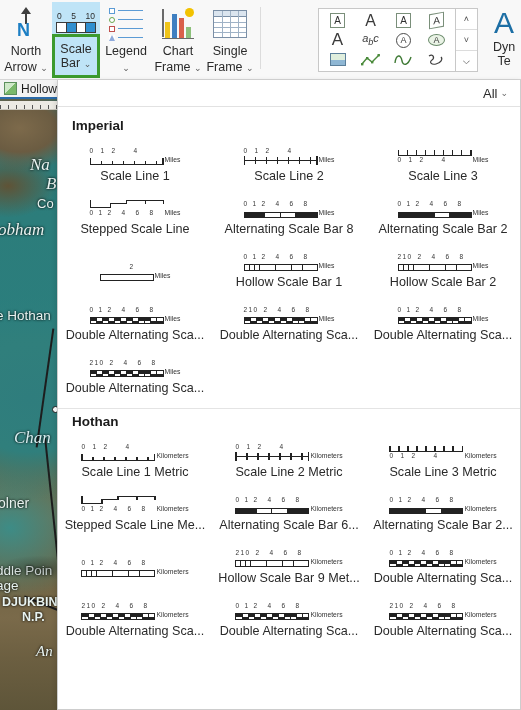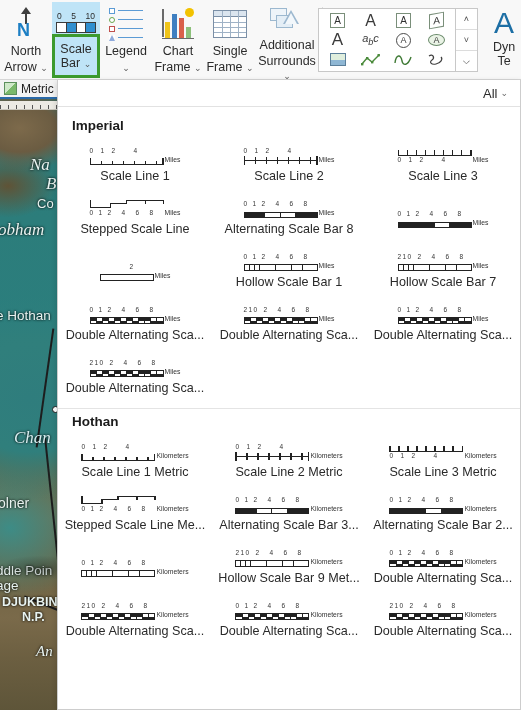--- a/index.html
+++ b/index.html
@@ -323,21 +323,21 @@
   <div class="map-label" style="left:-2px;top:397px;font-size:14px;">olner</div>
   <div class="map-label" style="left:-4px;top:465px;font-size:13.5px;">ddle Poin</div>
   <div class="map-label" style="left:-4px;top:480px;font-size:13.5px;">age</div>
   <div class="map-label" style="left:2px;top:497px;font-size:12.5px;font-weight:700;">DJUKBIN</div>
   <div class="map-label" style="left:22px;top:512px;font-size:12.5px;font-weight:700;">N.P.</div>
   <div class="map-label ml-italic" style="left:36px;top:545px;font-size:15px;">An</div>
 </div>
 
 <div class="finish-bar">
   <span class="finish-ico"></span>
-  <span>Metric</span>
+  <span>Hollow</span>
 </div>
 <div class="ruler-strip"></div>
 
 <div class="ribbon">
   <div class="ribbon-inner">
 
     <div class="rb-item">
       <div class="rb-glyph">
         <div class="ico-north">
           <div class="arrow-head"></div>
@@ -401,31 +401,20 @@
               <div class="tt-v" style="left:24px;"></div>
           <div class="tt-h" style="top:11px;"></div>
               <div class="tt-h" style="top:16px;"></div>
               <div class="tt-h" style="top:21px;"></div>
         </div>
       </div>
       <div class="rb-label">Single</div>
       <div class="rb-label"><span>Frame</span> <span class="caret">⌄</span></div>
     </div>
 
-    <div class="rb-item wide">
-      <div class="rb-glyph">
-        <div class="ico-surr">
-              <div class="sq1"></div>
-              <div class="sq2"></div>
-              <div class="tri"></div>
-            </div>
-      </div>
-      <div class="rb-label">Additional</div>
-      <div class="rb-label"><span>Surrounds</span> <span class="caret">⌄</span></div>
-    </div>
 
     <div class="rb-sep"></div>
   </div>
 
   <div class="sb-button">
     <div class="sb-top">
       <div class="ico-scalebar">
         <div class="sb-nums">
           <span>0</span>
           <span>5</span>
@@ -668,20 +657,21 @@
                   <div class="blk on" style="width: 7px;"></div>
                   <div class="blk on" style="width: 7px;"></div>
                   <div class="blk on" style="width: 16px;"></div>
                   <div class="blk off" style="width: 16px;"></div>
                   <div class="blk on" style="width: 11px;"></div>
                   <div class="blk on" style="width: 10px;"></div>
                 </div>
               </div>
               <span class="unit">Miles</span>
             </div>
+            <div class="cell-label">Alternating Scale Bar 2</div>
           </div>
           <div class="cell">
             <div class="prev">
               <div class="nums">
                 <span style="position: absolute; left: 30px;">2</span>
               </div>
               <div style="position: relative; display: flex; align-items: flex-end;">
                 <div class="holb" style="width: 54px;">
                   <div class="blk" style="flex: 1 1 0%;"></div>
                 </div>
@@ -731,21 +721,21 @@
                   <div class="blk" style="width: 5px;"></div>
                   <div class="blk" style="width: 5px;"></div>
                   <div class="blk" style="width: 16px;"></div>
                   <div class="blk" style="width: 16px;"></div>
                   <div class="blk" style="width: 11px;"></div>
                   <div class="blk" style="width: 10px;"></div>
                 </div>
               </div>
               <span class="unit">Miles</span>
             </div>
-            <div class="cell-label">Hollow Scale Bar 7</div>
+            <div class="cell-label">Hollow Scale Bar 2</div>
           </div>
           <div class="cell">
             <div class="prev">
               <div class="nums">
                 <span style="position: absolute; left: 0px;">0</span>
                 <span style="position: absolute; left: 9px;">1</span>
                 <span style="position: absolute; left: 18px;">2</span>
                 <span style="position: absolute; left: 32px;">4</span>
                 <span style="position: absolute; left: 46px;">6</span>
                 <span style="position: absolute; left: 60px;">8</span>
@@ -1053,21 +1043,21 @@
                   <div class="blk on" style="width: 7px;"></div>
                   <div class="blk on" style="width: 7px;"></div>
                   <div class="blk off" style="width: 16px;"></div>
                   <div class="blk off" style="width: 16px;"></div>
                   <div class="blk on" style="width: 11px;"></div>
                   <div class="blk on" style="width: 10px;"></div>
                 </div>
               </div>
               <span class="unit">Kilometers</span>
             </div>
-            <div class="cell-label">Alternating Scale Bar 3...</div>
+            <div class="cell-label">Alternating Scale Bar 6...</div>
           </div>
           <div class="cell">
             <div class="prev">
               <div class="nums">
                 <span style="position: absolute; left: 0px;">0</span>
                 <span style="position: absolute; left: 9px;">1</span>
                 <span style="position: absolute; left: 18px;">2</span>
                 <span style="position: absolute; left: 32px;">4</span>
                 <span style="position: absolute; left: 46px;">6</span>
                 <span style="position: absolute; left: 60px;">8</span>

